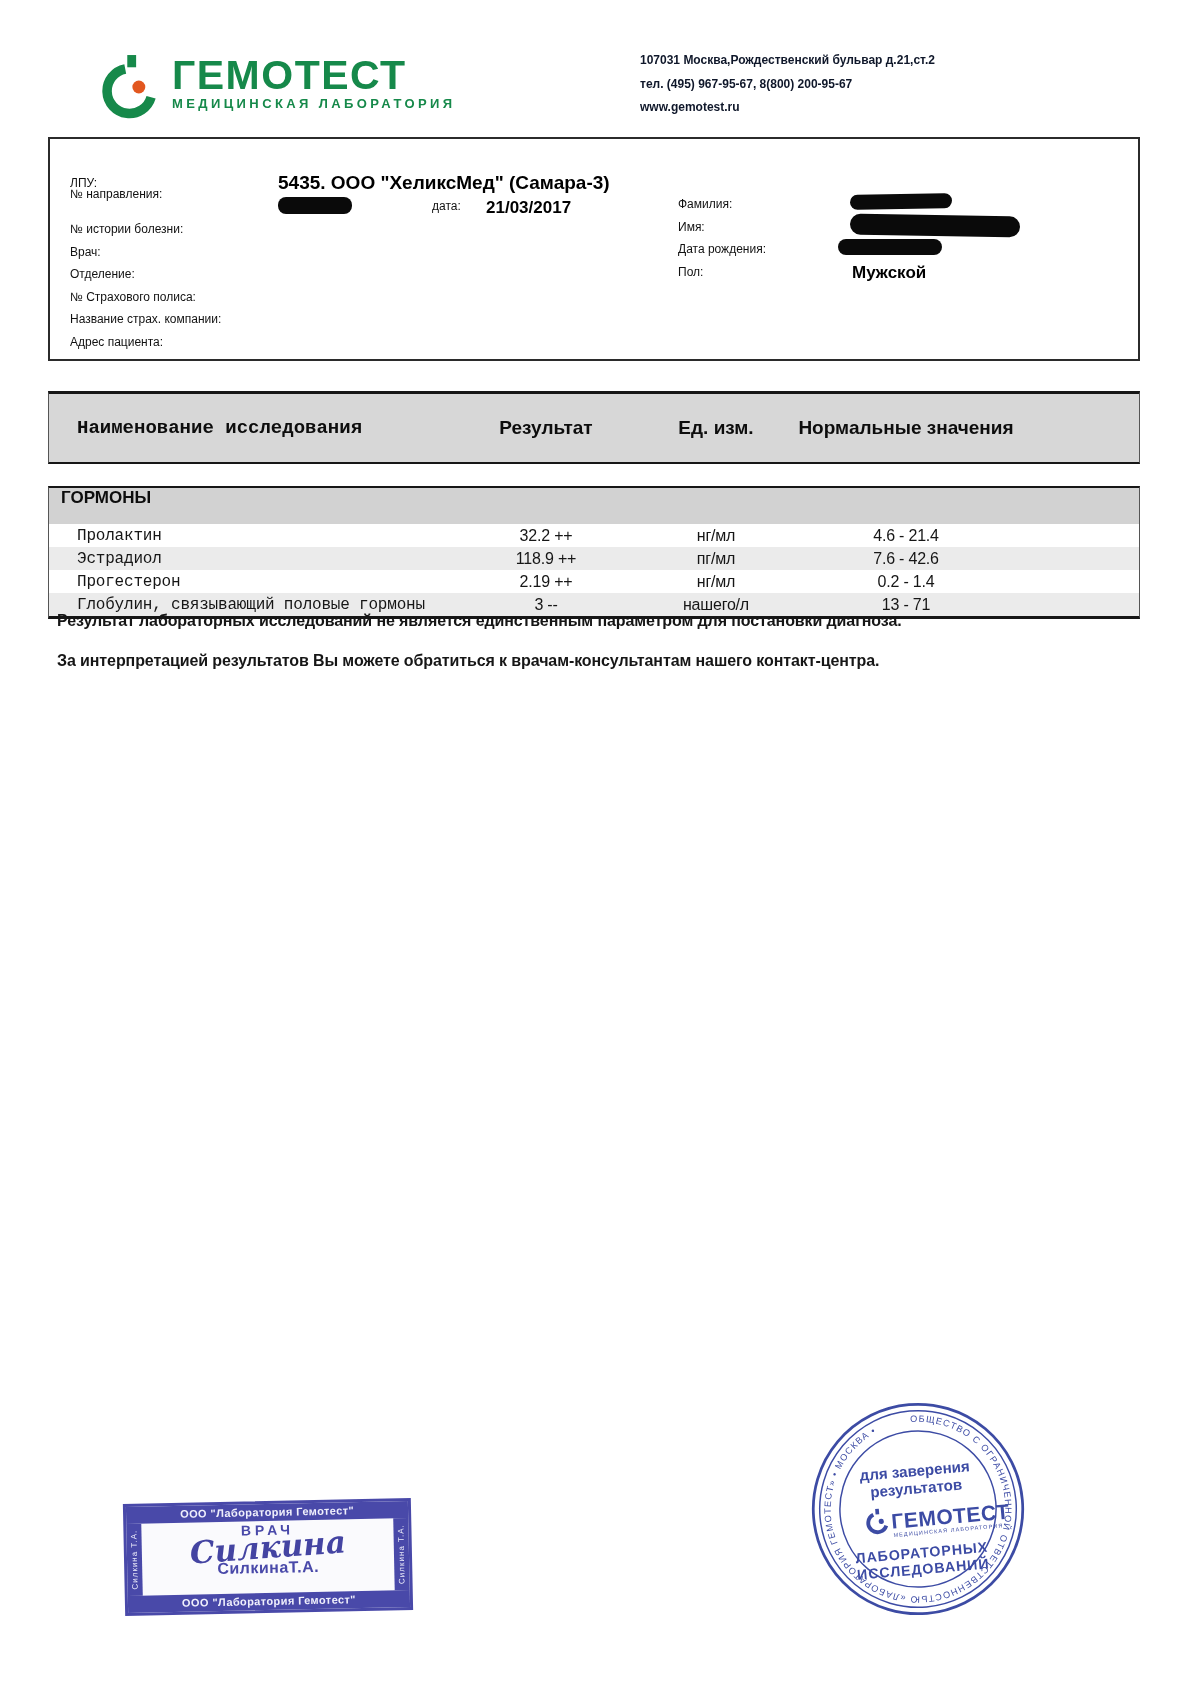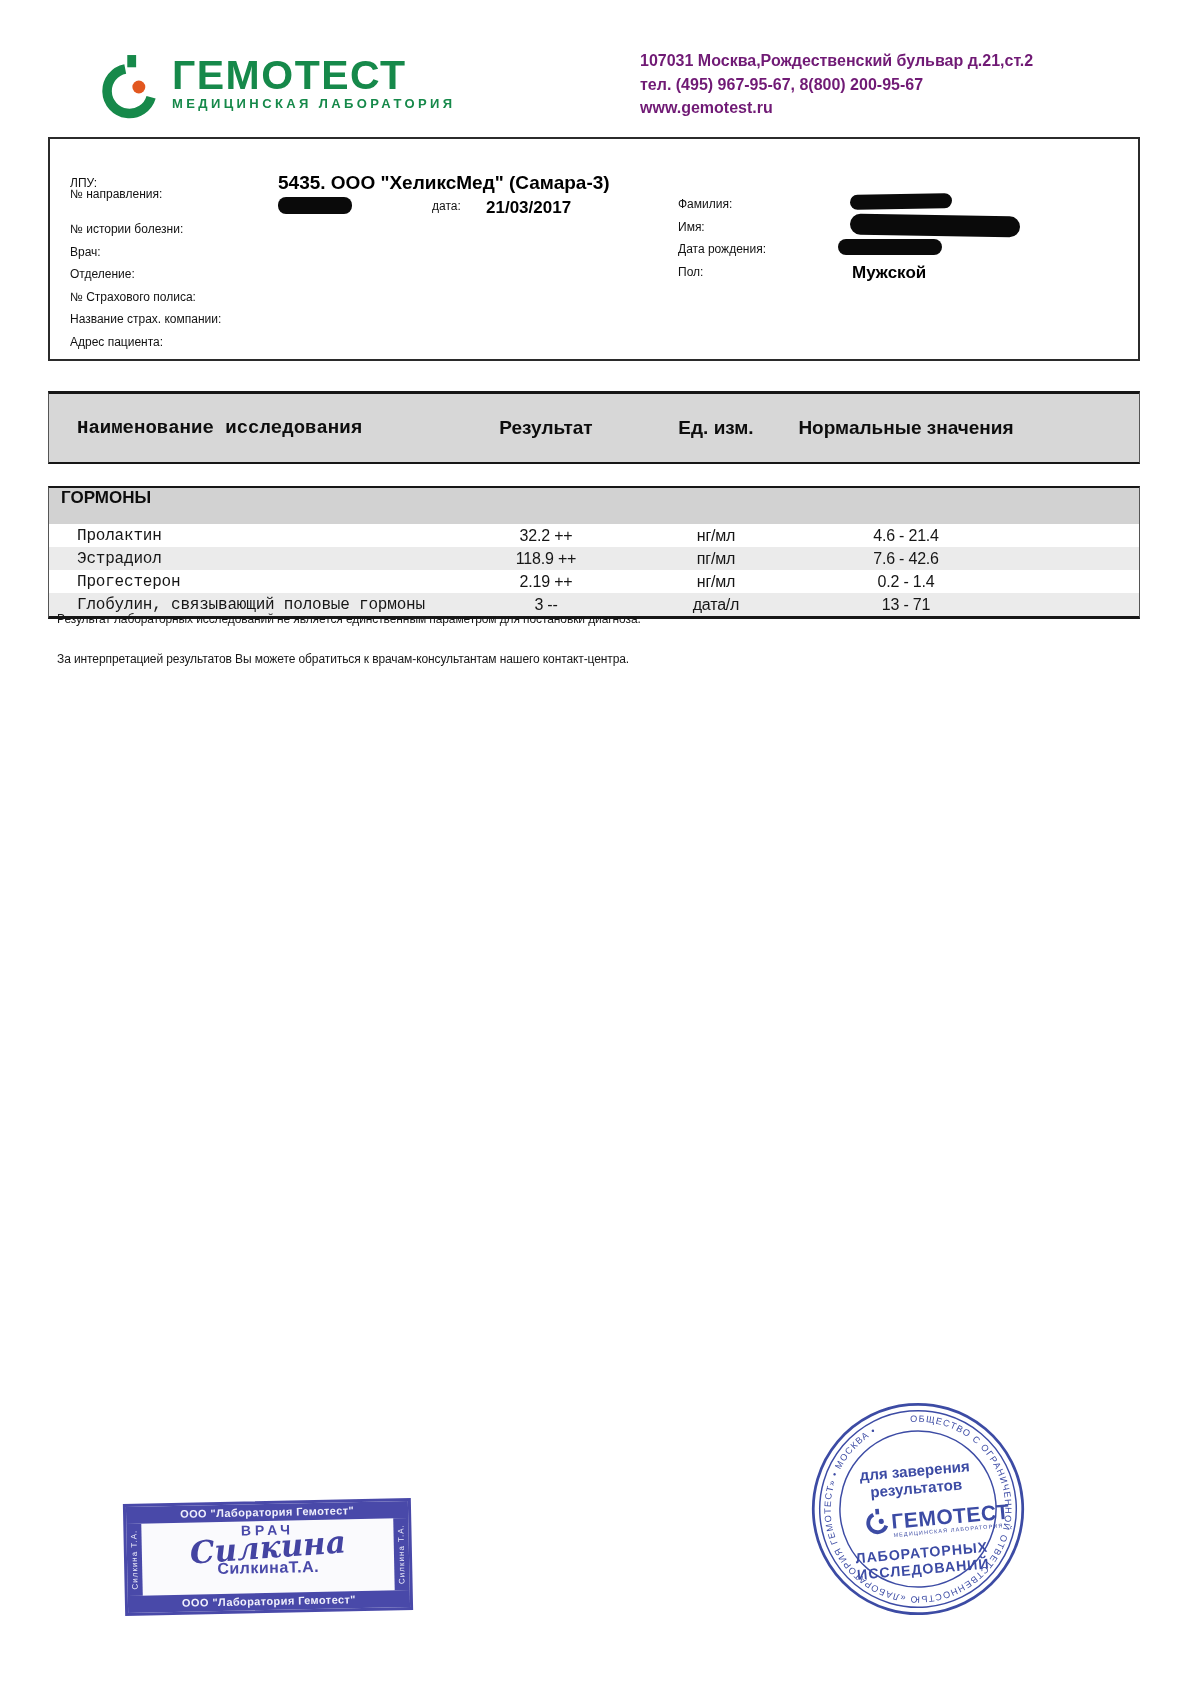--- a/index.html
+++ b/index.html
@@ -6,21 +6,21 @@
   html,body { background:#fff; }
   body { font-family:"Liberation Sans", sans-serif; color:#1a1a1a; }
   .page { position:relative; width:1191px; height:1684px; background:#ffffff; overflow:hidden; }
 
   
   .logo-wrap { position:absolute; left:96px; top:55px; display:flex; align-items:flex-start; }
   .logo-icon { width:68px; height:64px; }
   .logo-text-block { margin-left:8px; }
   .logo-title { font-size:41px; font-weight:bold; color:#16894a; letter-spacing:1.5px; line-height:40px; }
   .logo-sub { font-size:13px; font-weight:bold; color:#16894a; letter-spacing:3.4px; margin-top:1px; }
-  .contact { position:absolute; left:640px; top:49px; font-size:16px; font-weight:bold; line-height:23.5px; color:#701a75; }
+  .contact { position:absolute; left:640px; top:49px; font-size:12px; font-weight:bold; line-height:23.5px; color:#0f172a; }
 
   
   .patient-box { position:absolute; left:48px; top:137px; width:1092px; height:224px; border:2px solid #2b2b2b; background:#fff; }
   .p-label { position:absolute; font-size:12px; color:#111; white-space:nowrap; }
   .p-value-bold { position:absolute; font-size:17px; font-weight:bold; color:#000; white-space:nowrap; }
   .lpu-value { font-size:19px; }
   .redaction { position:absolute; background:#0a0a0a; border-radius:8px; }
   .redaction::after { content:""; position:absolute; background:#0a0a0a; border-radius:50%; }
 
   
@@ -30,21 +30,21 @@
   .tbl-body { position:absolute; left:48px; top:486px; width:1092px;
               border-top:2px solid #161616; border-bottom:3px solid #161616; border-left:1px solid #555; border-right:1px solid #555; }
   .col-name { width:392px; padding-left:28px; text-align:left;font-family:Liberation Mono, monospace; }
   .col-result { width:210px; text-align:center; }
   .col-unit { width:130px; text-align:center; }
   .col-normal { width:250px; text-align:center; }
   .section-band { height:36px; background:#d2d2d2; font-weight:bold; font-size:17px; line-height:20px; padding-left:12px; color:#0d0d0d; }
   .t-row { display:flex; align-items:center; height:23px; font-size:16px; color:#161616; letter-spacing:-0.2px; }
   .t-row.alt { background:#ebebeb; }
 
-  .note { position:absolute; left:57px; font-size:12px; color:#161616; letter-spacing:-0.1px; }
+  .note { position:absolute; left:57px; font-size:16px; color:#161616; letter-spacing:-0.1px;font-weight:bold; }
 
   
   .doc-stamp { position:absolute; left:124px; top:1501px; width:288px; height:112px;
                border:3px solid #4040a5; display:flex; flex-direction:column;
                transform:rotate(-1.2deg); color:#4040a5; background:rgba(245,245,252,0.55); opacity:0.95; }
   .ds-band { background:#4040a5; color:#efeffc; font-size:11px; font-weight:bold; text-align:center;
              height:17px; line-height:17px; letter-spacing:0.4px; flex:0 0 17px; }
   .ds-mid { flex:1; display:flex; }
   .ds-side { flex:0 0 15px; background:#4040a5; color:#efeffc; display:flex; align-items:center; justify-content:center; }
   .ds-side span { writing-mode:vertical-rl; transform:rotate(180deg); font-size:8px; letter-spacing:1px; white-space:nowrap; }
@@ -132,21 +132,21 @@
     </div>
     <div class="t-row">
       <span class="col-name">Прогестерон</span>
       <span class="col-result">2.19 ++</span>
       <span class="col-unit">нг/мл</span>
       <span class="col-normal">0.2 - 1.4</span>
     </div>
     <div class="t-row alt">
       <span class="col-name">Глобулин, связывающий половые гормоны</span>
       <span class="col-result">3 --</span>
-      <span class="col-unit">дата/л</span>
+      <span class="col-unit">нашего/л</span>
       <span class="col-normal">13 - 71</span>
     </div>
   </div>
 
   <div class="note" style="top:612px;">Результат лабораторных исследований не является единственным параметром для постановки диагноза.</div>
   <div class="note" style="top:652px;">За интерпретацией результатов Вы можете обратиться к врачам-консультантам нашего контакт-центра.</div>
 
   <div class="doc-stamp">
     <div class="ds-band">ООО "Лаборатория Гемотест"</div>
     <div class="ds-mid">

